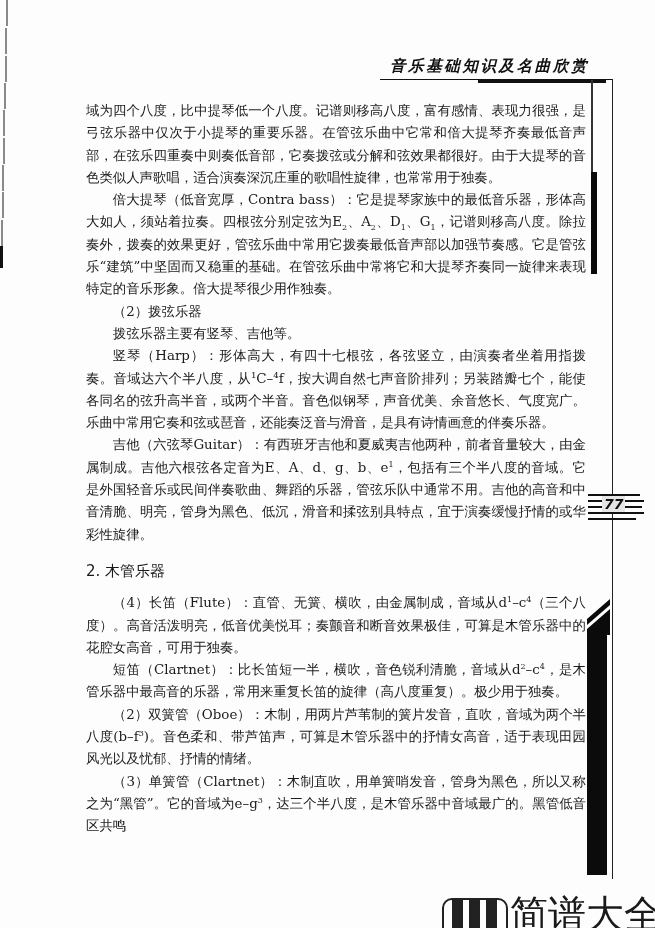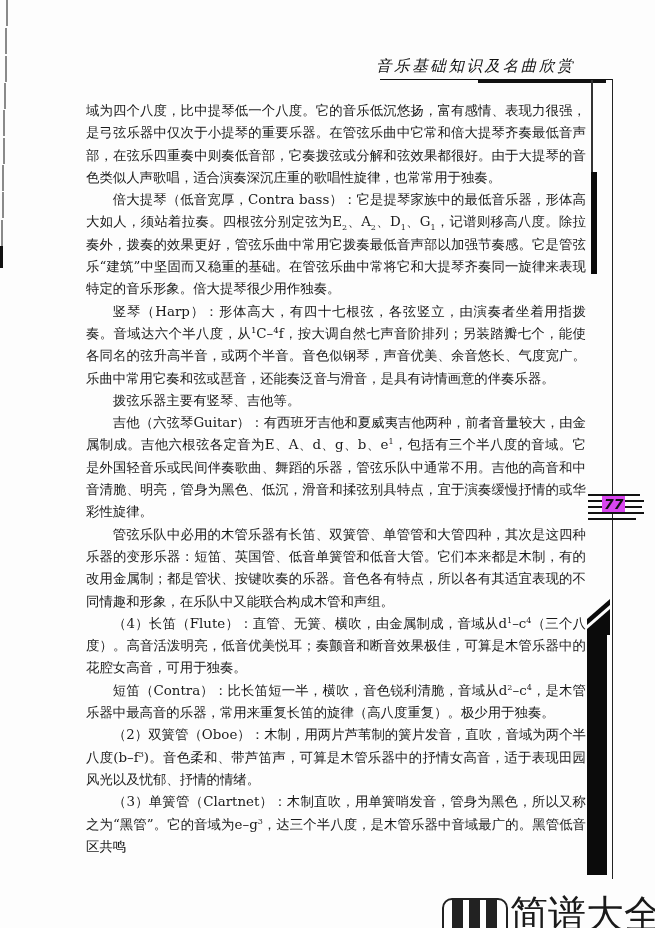--- a/index.html
+++ b/index.html
@@ -4,34 +4,34 @@
 <style>
   html, body { margin:0; padding:0; }
   body {
     width:655px; height:928px; position:relative; overflow:hidden;
     background:#fdfdfd; color:#1a1a1a;
     font-family:"DejaVu Serif","Liberation Serif",serif;
   }
   .left-mark { position:absolute; width:2px; height:26px; background:#8a8a8a; }
   .left-mark.dark { background:#111; height:22px; width:3px; }
   .header-title {
-    position:absolute; left:376px; top:56px; font-size:15.5px; font-weight:normal;
+    position:absolute; left:390px; top:56px; font-size:15.5px; font-weight:bold;
     letter-spacing:2.6px; color:#111; font-style:italic;
     font-family:"DejaVu Serif",serif; white-space:nowrap;
   }
   .header-rule { position:absolute; left:380px; top:79px; width:233px; height:1px; background:#111; }
   .header-rule-thick { position:absolute; left:478px; top:79px; width:128px; height:4px; background:#111; }
   .frame-line { position:absolute; left:612px; top:79px; width:1px; height:800px; background:#222; }
   .frame-bar1 { position:absolute; left:591px; top:172px; width:6px; height:102px; background:#0a0a0a; }
   .frame-bar-top { position:absolute; left:591px; top:80px; width:2px; height:92px; background:#333; }
   .pagenum-box { position:absolute; left:588px; top:490px; width:56px; height:34px; }
   .pagenum-line { position:absolute; left:0; height:2px; background:#111; }
   .pagenum-text {
     position:absolute; left:14px; top:6px; font-size:14px; font-style:italic; font-weight:bold;
-    background:#d946ef; padding:0 2px; color:#111; font-family:"DejaVu Sans",sans-serif;
+    background:#e5e5e5; padding:0 2px; color:#111; font-family:"DejaVu Sans",sans-serif;
   }
   .frame-bar2 { position:absolute; left:587px; top:610px; width:20px; height:240px; background:#0b0b0b; }
   .frame-bar2-chevron { position:absolute; left:584px; top:595px; width:26px; height:40px; }
   .content { position:absolute; left:86px; top:100px; width:500px; font-size:13.4px; line-height:22.3px; }
   .content p { margin:0; text-align:justify; text-align-last:left; }
   .indent { text-indent:2em; }
   .section-heading {
     font-family:"DejaVu Sans",sans-serif; font-size:15px; font-weight:normal;
     margin:14px 0 10px 0 !important; text-indent:0;
   }
@@ -83,28 +83,29 @@
   <span class="pagenum-text">77</span>
 </div>
 
 <svg class="frame-bar2-chevron" viewBox="0 0 26 40">
   <polygon points="3,24 26,4 26,10 3,30" fill="#0b0b0b"></polygon>
   <polygon points="3,34 26,14 26,40 3,40" fill="#0b0b0b"></polygon>
 </svg>
 <div class="frame-bar2" style="top:635px;"></div>
 
 <div class="content">
-  <p>域为四个八度，比中提琴低一个八度。它的音乐低沉悠扬，富有感情、表现力很强，是弓弦乐器中仅次于小提琴的重要乐器。在管弦乐曲中它常和倍大提琴齐奏最低音声部，在弦乐四重奏中则奏低音部，它奏拨弦或分解和弦效果都很好。由于大提琴的音色类似人声歌唱，适合演奏深沉庄重的歌唱性旋律，也常常用于独奏。</p>
+  <p>域为四个八度，比中提琴低一个八度。记谱则移高八度，富有感情、表现力很强，是弓弦乐器中仅次于小提琴的重要乐器。在管弦乐曲中它常和倍大提琴齐奏最低音声部，在弦乐四重奏中则奏低音部，它奏拨弦或分解和弦效果都很好。由于大提琴的音色类似人声歌唱，适合演奏深沉庄重的歌唱性旋律，也常常用于独奏。</p>
   <p class="indent"><span>倍大提琴（低音宽厚，Contra bass）：它是提琴家族中的最低音乐器，形体高大如人，须站着拉奏。四根弦分别定弦为E</span><sub>2</sub><span>、A</span><sub>2</sub><span>、D</span><sub>1</sub><span>、G</span><sub>1</sub><span>，记谱则移高八度。除拉奏外，拨奏的效果更好，管弦乐曲中常用它拨奏最低音声部以加强节奏感。它是管弦乐“建筑”中坚固而又稳重的基础。在管弦乐曲中常将它和大提琴齐奏同一旋律来表现特定的音乐形象。倍大提琴很少用作独奏。</span></p>
+  <p class="indent">（2）拨弦乐器</p>
+  <p class="indent">拨弦乐器主要有竖琴、吉他等。</p>
   <p class="indent"><span>竖琴（Harp）：形体高大，有四十七根弦，各弦竖立，由演奏者坐着用指拨奏。音域达六个半八度，从</span><span>¹C–⁴f</span><span>，按大调自然七声音阶排列；另装踏瓣七个，能使各同名的弦升高半音，或两个半音。音色似钢琴，声音优美、余音悠长、气度宽广。乐曲中常用它奏和弦或琶音，还能奏泛音与滑音，是具有诗情画意的伴奏乐器。</span></p>
-  <p class="indent">拨弦乐器主要有竖琴、吉他等。</p>
   <p class="indent"><span>吉他（六弦琴Guitar）：有西班牙吉他和夏威夷吉他两种，前者音量较大，由金属制成。吉他六根弦各定音为E、A、d、g、b、e</span><sup>1</sup><span>，包括有三个半八度的音域。它是外国轻音乐或民间伴奏歌曲、舞蹈的乐器，管弦乐队中通常不用。吉他的高音和中音清脆、明亮，管身为黑色、低沉，滑音和揉弦别具特点，宜于演奏缓慢抒情的或华彩性旋律。</span></p>
-  <p class="indent">管弦乐队中必用的木管乐器有长笛、双簧管、单管管和大管四种，其次是这四种乐器的变形乐器：短笛、英国管、低音单簧管和低音大管。它们本来都是木制，有的改用金属制；都是管状、按键吹奏的乐器。音色各有特点，所以各有其适宜表现的不同情趣和形象，在乐队中又能联合构成木管和声组。</p>
+  <p class="section-heading">2. 木管乐器</p>
   <p class="indent"><span>（4）长笛（Flute）：直管、无簧、横吹，由金属制成，音域从d</span><sup>1</sup><span>–c</span><sup>4</sup><span>（三个八度）。高音活泼明亮，低音优美悦耳；奏颤音和断音效果极佳，可算是木管乐器中的花腔女高音，可用于独奏。</span></p>
-  <p class="indent"><span>短笛（Contra）：比长笛短一半，横吹，音色锐利清脆，音域从d</span><sup>2</sup><span>–c</span><sup>4</sup><span>，是木管乐器中最高音的乐器，常用来重复长笛的旋律（高八度重复）。极少用于独奏。</span></p>
+  <p class="indent"><span>短笛（Clartnet）：比长笛短一半，横吹，音色锐利清脆，音域从d</span><sup>2</sup><span>–c</span><sup>4</sup><span>，是木管乐器中最高音的乐器，常用来重复长笛的旋律（高八度重复）。极少用于独奏。</span></p>
   <p class="indent"><span>（2）双簧管（Oboe）：木制，用两片芦苇制的簧片发音，直吹，音域为两个半八度(b–f</span><sup>3</sup><span>)。音色柔和、带芦笛声，可算是木管乐器中的抒情女高音，适于表现田园风光以及忧郁、抒情的情绪。</span></p>
   <p class="indent"><span>（3）单簧管（Clartnet）：木制直吹，用单簧哨发音，管身为黑色，所以又称之为“黑管”。它的音域为e–g</span><sup>3</sup><span>，达三个半八度，是木管乐器中音域最广的。黑管低音区共鸣</span></p>
 </div>
 
 <div class="watermark">
   <div class="wm-logo">
     <div class="wm-key" style="left:8px;"></div>
     <div class="wm-key" style="left:25px;"></div>
     <div class="wm-key" style="left:42px;"></div>
     <div class="wm-keyline" style="left:20px;"></div>

